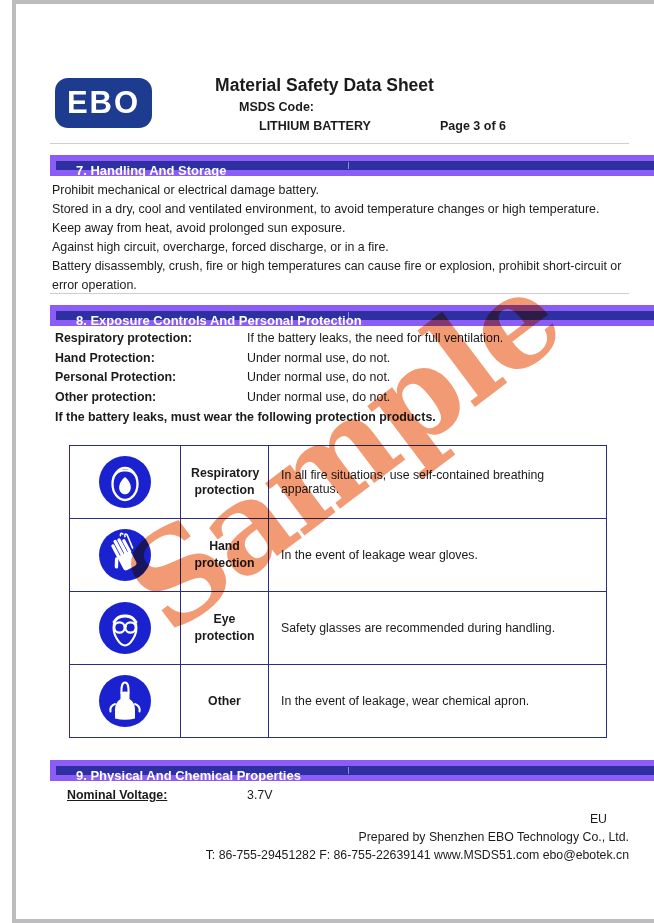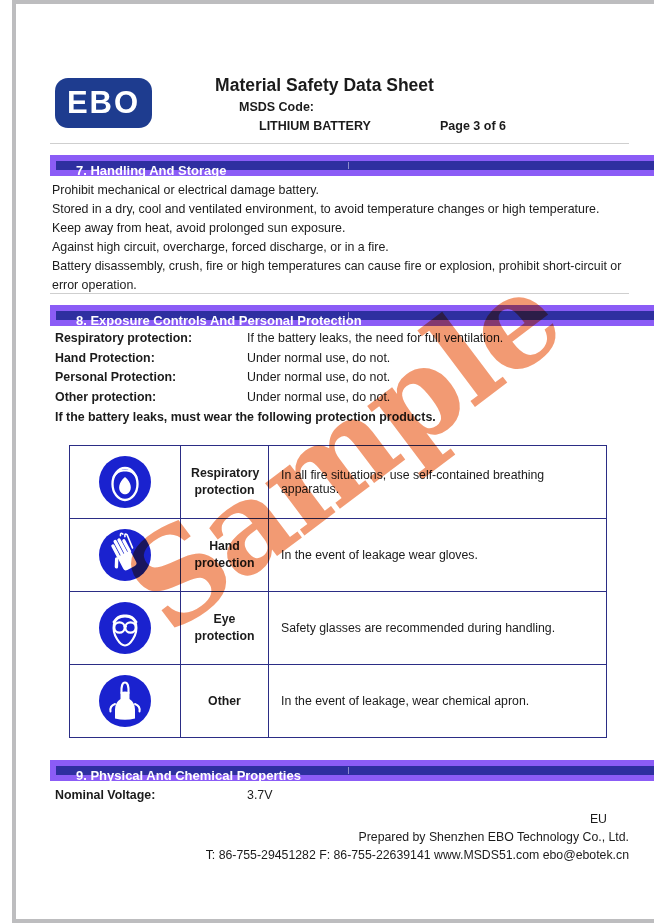--- a/index.html
+++ b/index.html
@@ -216,21 +216,21 @@
         </td>
         <td class="label-cell">Other</td>
         <td class="desc-cell">In the event of leakage, wear chemical apron.</td>
       </tr>
     </tbody>
   </table>
 
   <div class="abs section-bar" style="top:760px;">
     <span>9. Physical And Chemical Properties</span>
   </div>
-  <div class="abs body-text bold" style="left:43px; top:786px;">Nominal Voltage:</div>
+  <div class="abs body-text bold" style="left:55px; top:786px;text-decoration:underline;">Nominal Voltage:</div>
   <div class="abs body-text" style="left:235px; top:786px;">3.7V</div>
 
   <div class="abs footer">
     <div class="region">EU</div>
     <div>Prepared by Shenzhen EBO Technology Co., Ltd.</div>
     <div>T: 86-755-29451282 F: 86-755-22639141 www.MSDS51.com ebo@ebotek.cn</div>
   </div>
 
   <div class="abs watermark">Sample</div>
 

